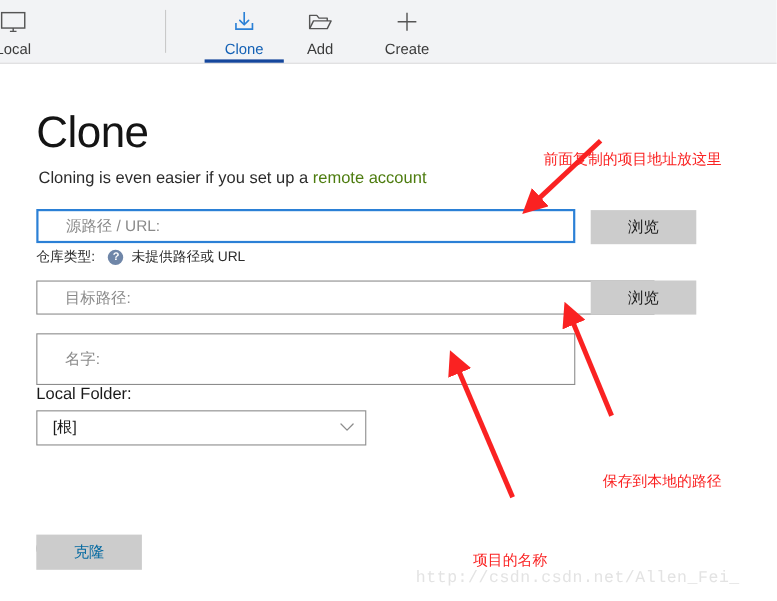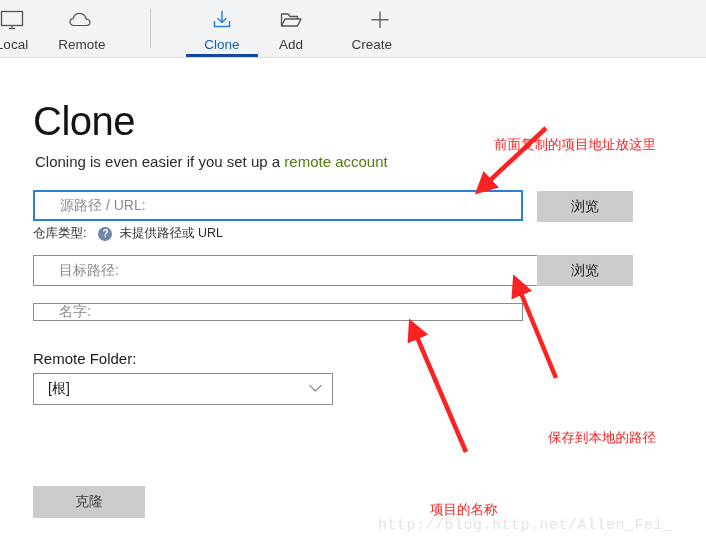--- a/index.html
+++ b/index.html
@@ -59,21 +59,21 @@
     height: 3px;
     background: #15479c;
     display: none;
   }
   .tab.active .underline { display: block; }
 
   #tab-local   { left: -24px; width: 72px; }
   #tab-remote  { left: 46px;  width: 72px; }
   #tab-clone   { left: 186px; width: 72px; }
   #tab-add     { left: 258px; width: 66px; }
-  #tab-create  { left: 316px; width: 76px; align-items: flex-end; }
+  #tab-create  { left: 332px; width: 76px; }
 
   #toolbar-divider {
     position: absolute;
     left: 150px;
     top: 9px;
     width: 1px;
     height: 39px;
     background: #c9c9c9;
   }
 
@@ -119,21 +119,21 @@
     color: #8a8a8a;
     padding-left: 25px;
     display: flex;
     align-items: center;
   }
   .field.plain  { border: 1px solid #8c8c8c; }
   .field.focus  { border: 2px solid #2b80d6; }
 
   #field-source { left: 33px; top: 132px; width: 490px; height: 31px; }
   #field-target { left: 33px; top: 197px; width: 562px; height: 31px; }
-  #field-name   { left: 33px; top: 245px; width: 490px; height: 18px; }
+  #field-name   { left: 33px; top: 245px; width: 490px; height: 47px; }
 
   .browse-btn {
     position: absolute;
     box-sizing: border-box;
     background: #cccccc;
     border: none;
     font-family: Liberation Sans, sans-serif;
     font-size: 14px;
     color: #1a1a1a;
     cursor: default;
@@ -224,25 +224,25 @@
   #advanced-options-label {
     font-size: 13.5px;
     color: #1a1a1a;
   }
 
   
   #clone-button {
     position: absolute;
     left: 33px;
     top: 428px;
-    width: 112px;
+    width: 96px;
     height: 32px;
     background: #cccccc;
     border: none;
-    color: #404040;
+    color: #0369a1;
     font-family: "Liberation Sans", "DejaVu Sans", sans-serif;
     font-size: 14px;
     cursor: default;
     display: flex;
     align-items: center;
     justify-content: center;
   }
 
   
   .annotation {
@@ -287,29 +287,20 @@
       <svg width="24" height="20" viewBox="0 0 24 20">
         <rect x="1.5" y="1.5" width="21" height="14" fill="none" stroke="#555" stroke-width="1.3"></rect>
         <line x1="9" y1="18.5" x2="15" y2="18.5" stroke="#555" stroke-width="1.3"></line>
         <line x1="12" y1="15.5" x2="12" y2="18.5" stroke="#555" stroke-width="1.3"></line>
       </svg>
     </span>
     <span class="tab-label">Local</span>
 
   </div>
 
-  <div class="tab" id="tab-remote">
-    <span class="tab-icon">
-      <svg width="26" height="20" viewBox="0 0 26 20">
-        <path d="M5 15.5 C2.2 15.5 1 13.6 1 12 C1 10.3 2.4 8.8 4.3 8.7 C4.8 5.6 7.4 3.3 10.7 3.3 C14.1 3.3 16.9 5.9 17.2 9.2 C19.4 9.4 21 10.8 21 12.5 C21 14.3 19.4 15.5 17.3 15.5 Z" fill="none" stroke="#555" stroke-width="1.2" stroke-linejoin="round"></path>
-      </svg>
-    </span>
-    <span class="tab-label">Remote</span>
-
-  </div>
 
   <div class="tab active" id="tab-clone">
     <span class="tab-icon">
       <svg width="24" height="22" viewBox="0 0 24 22">
         <line x1="12" y1="2" x2="12" y2="13" stroke="#2b80d6" stroke-width="1.5"></line>
         <path d="M8 9.5 L12 13.5 L16 9.5" fill="none" stroke="#2b80d6" stroke-width="1.5" stroke-linejoin="round" stroke-linecap="round"></path>
         <path d="M4.5 12 L4.5 17.5 L19.5 17.5 L19.5 12" fill="none" stroke="#2b80d6" stroke-width="1.5"></path>
       </svg>
     </span>
     <span class="tab-label">Clone</span>
@@ -362,21 +353,21 @@
 
   <div class="field plain" id="field-target">
     <span>目标路径:</span>
   </div>
   <div class="browse-btn" id="browse-target">浏览</div>
 
   <div class="field plain" id="field-name">
     <span>名字:</span>
   </div>
 
-  <div id="local-folder-label">Remote Folder:</div>
+  <div id="local-folder-label">Local Folder:</div>
   <div id="local-folder-select">
     <span id="local-folder-value">[根]</span>
     <span id="chevron-down-icon">
       <svg width="13" height="9" viewBox="0 0 13 9">
         <path d="M1 1.5 L6.5 7 L12 1.5" fill="none" stroke="#8d8d8d" stroke-width="1.2" stroke-linecap="round" stroke-linejoin="round"></path>
       </svg>
     </span>
   </div>
 
   <div id="advanced-options">
@@ -402,13 +393,13 @@
 
   <line x1="556" y1="378" x2="518" y2="286" stroke="#fa2222" stroke-width="4.5" marker-end="url(#redhead)"></line>
 
   <line x1="466" y1="452" x2="414" y2="330" stroke="#fa2222" stroke-width="4.5" marker-end="url(#redhead)"></line>
 </svg>
 
 <div class="annotation" id="annotation-source">前面复制的项目地址放这里</div>
 <div class="annotation" id="annotation-target">保存到本地的路径</div>
 <div class="annotation" id="annotation-name">项目的名称</div>
 
-<div id="watermark">http://blog.http.net/Allen_Fei_</div>
+<div id="watermark">http://csdn.csdn.net/Allen_Fei_</div>
 
 </body></html>

